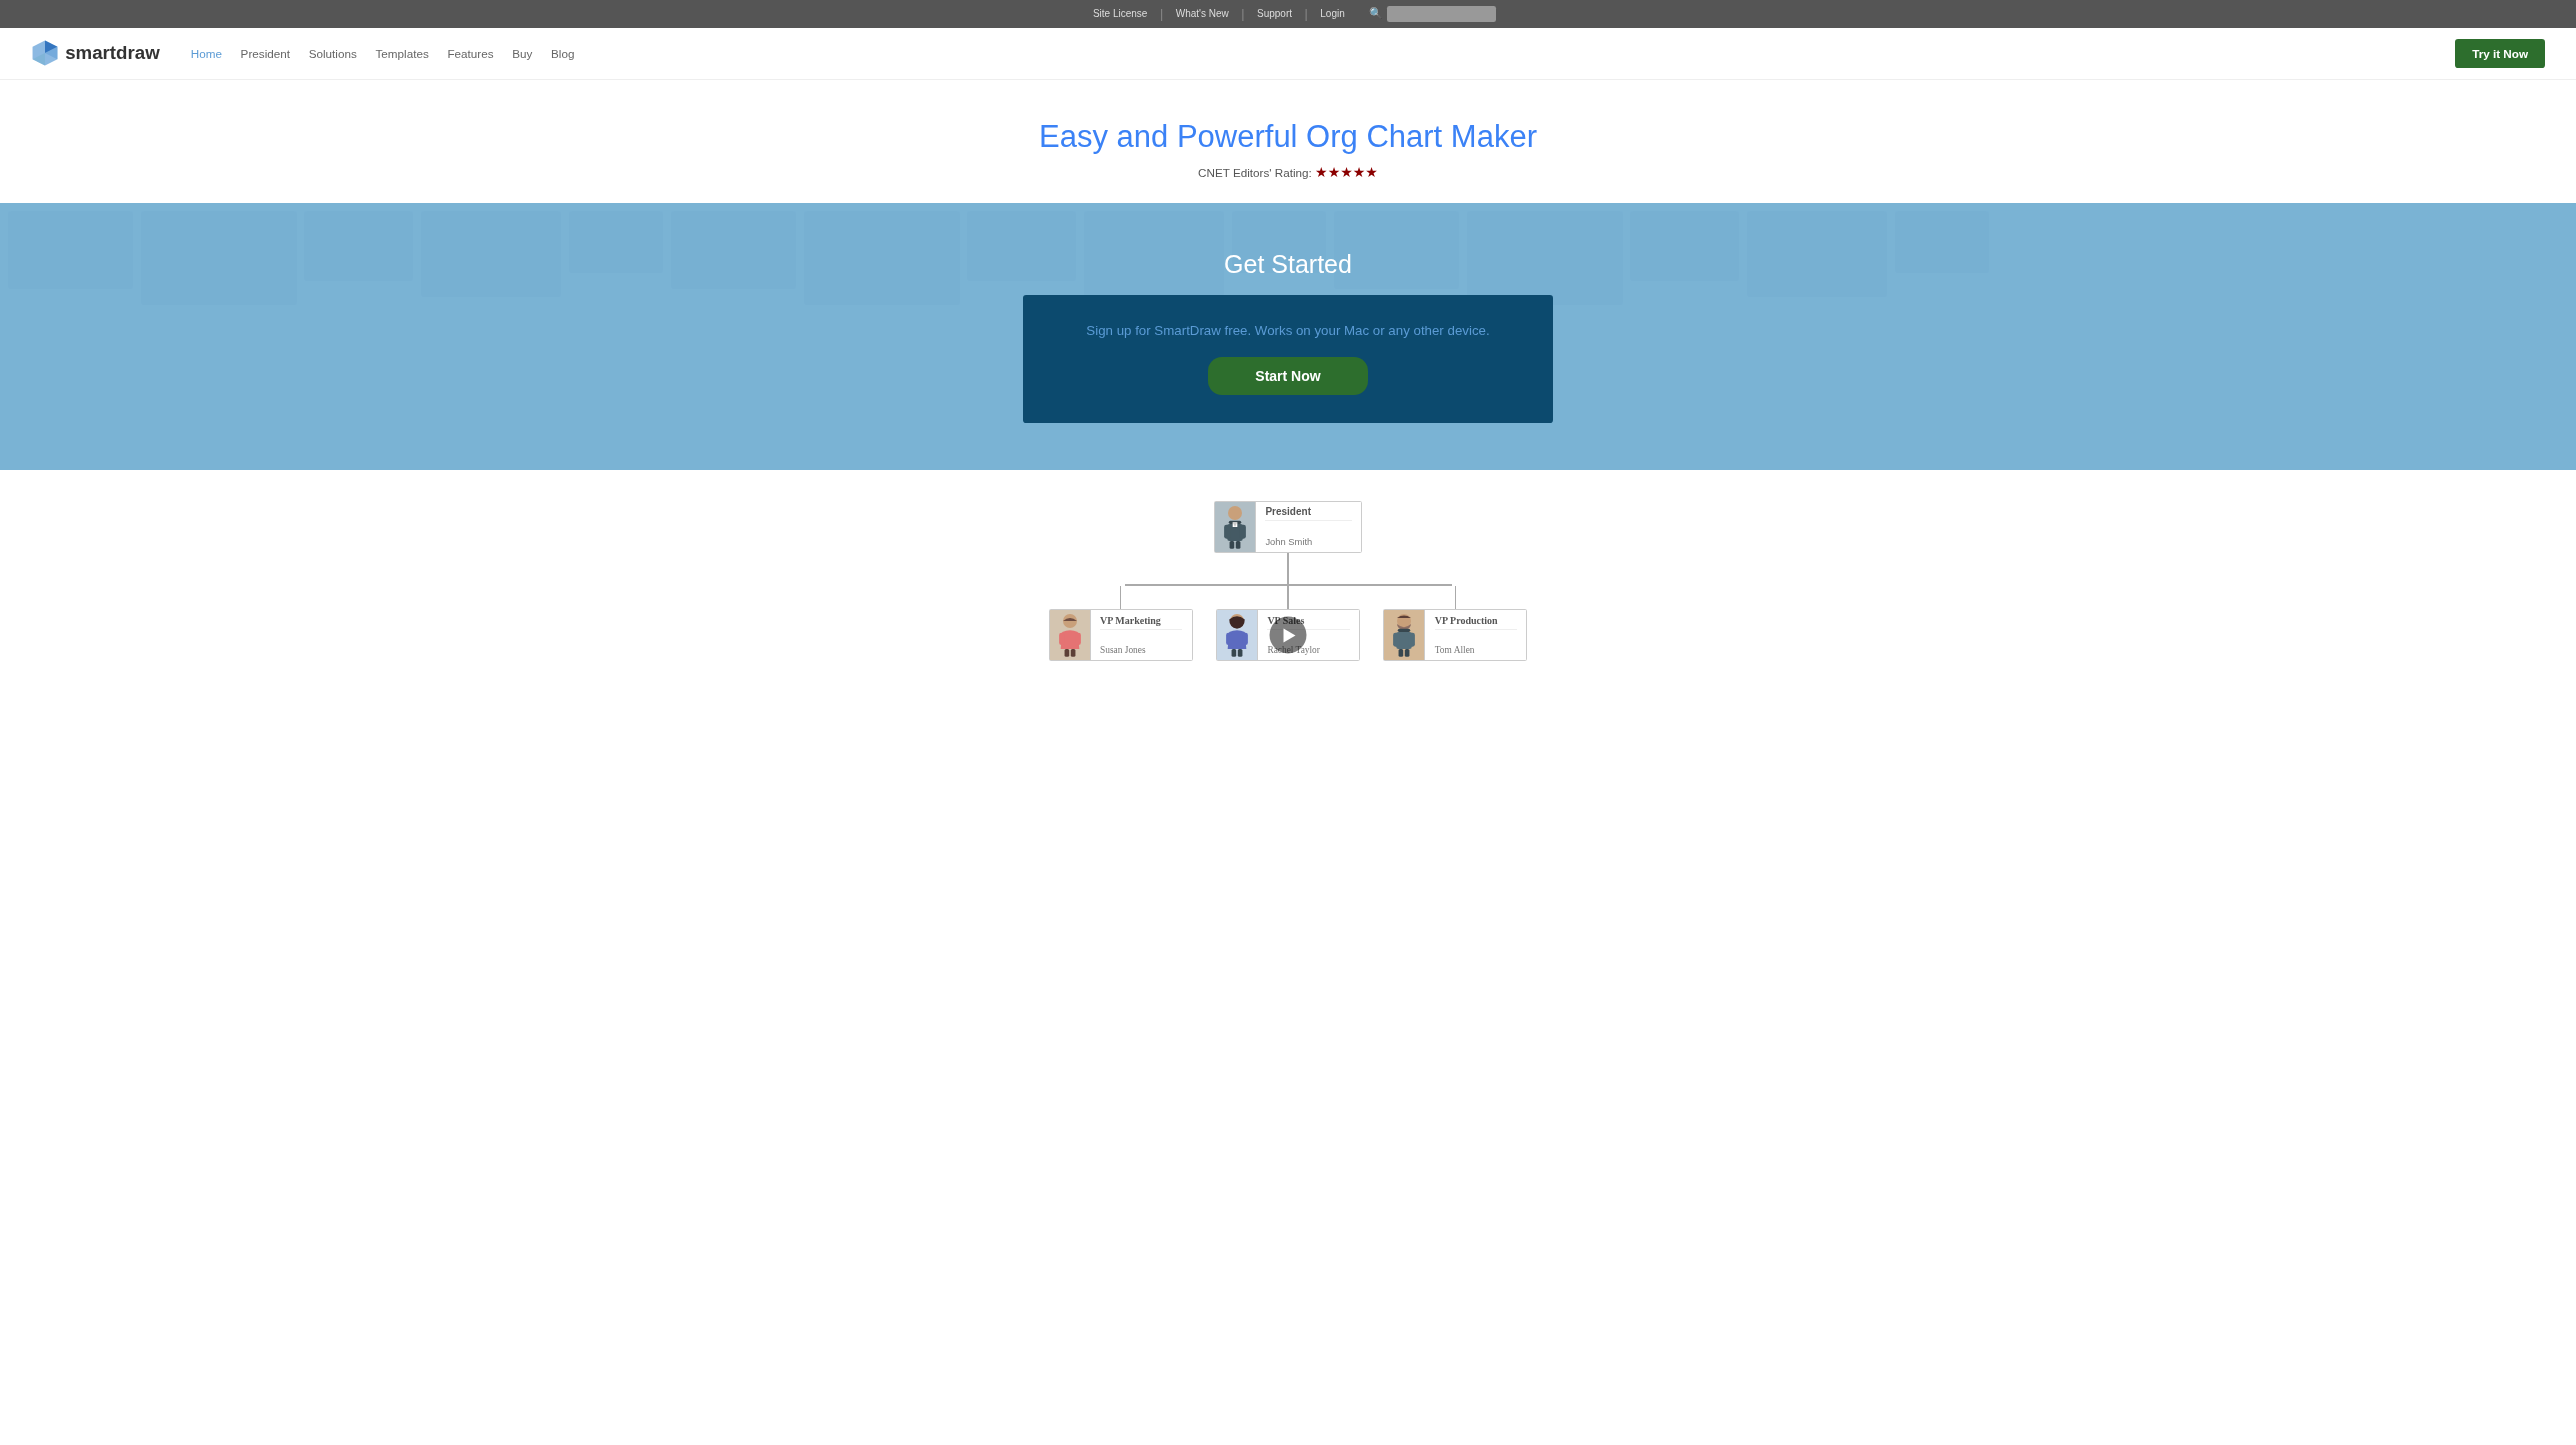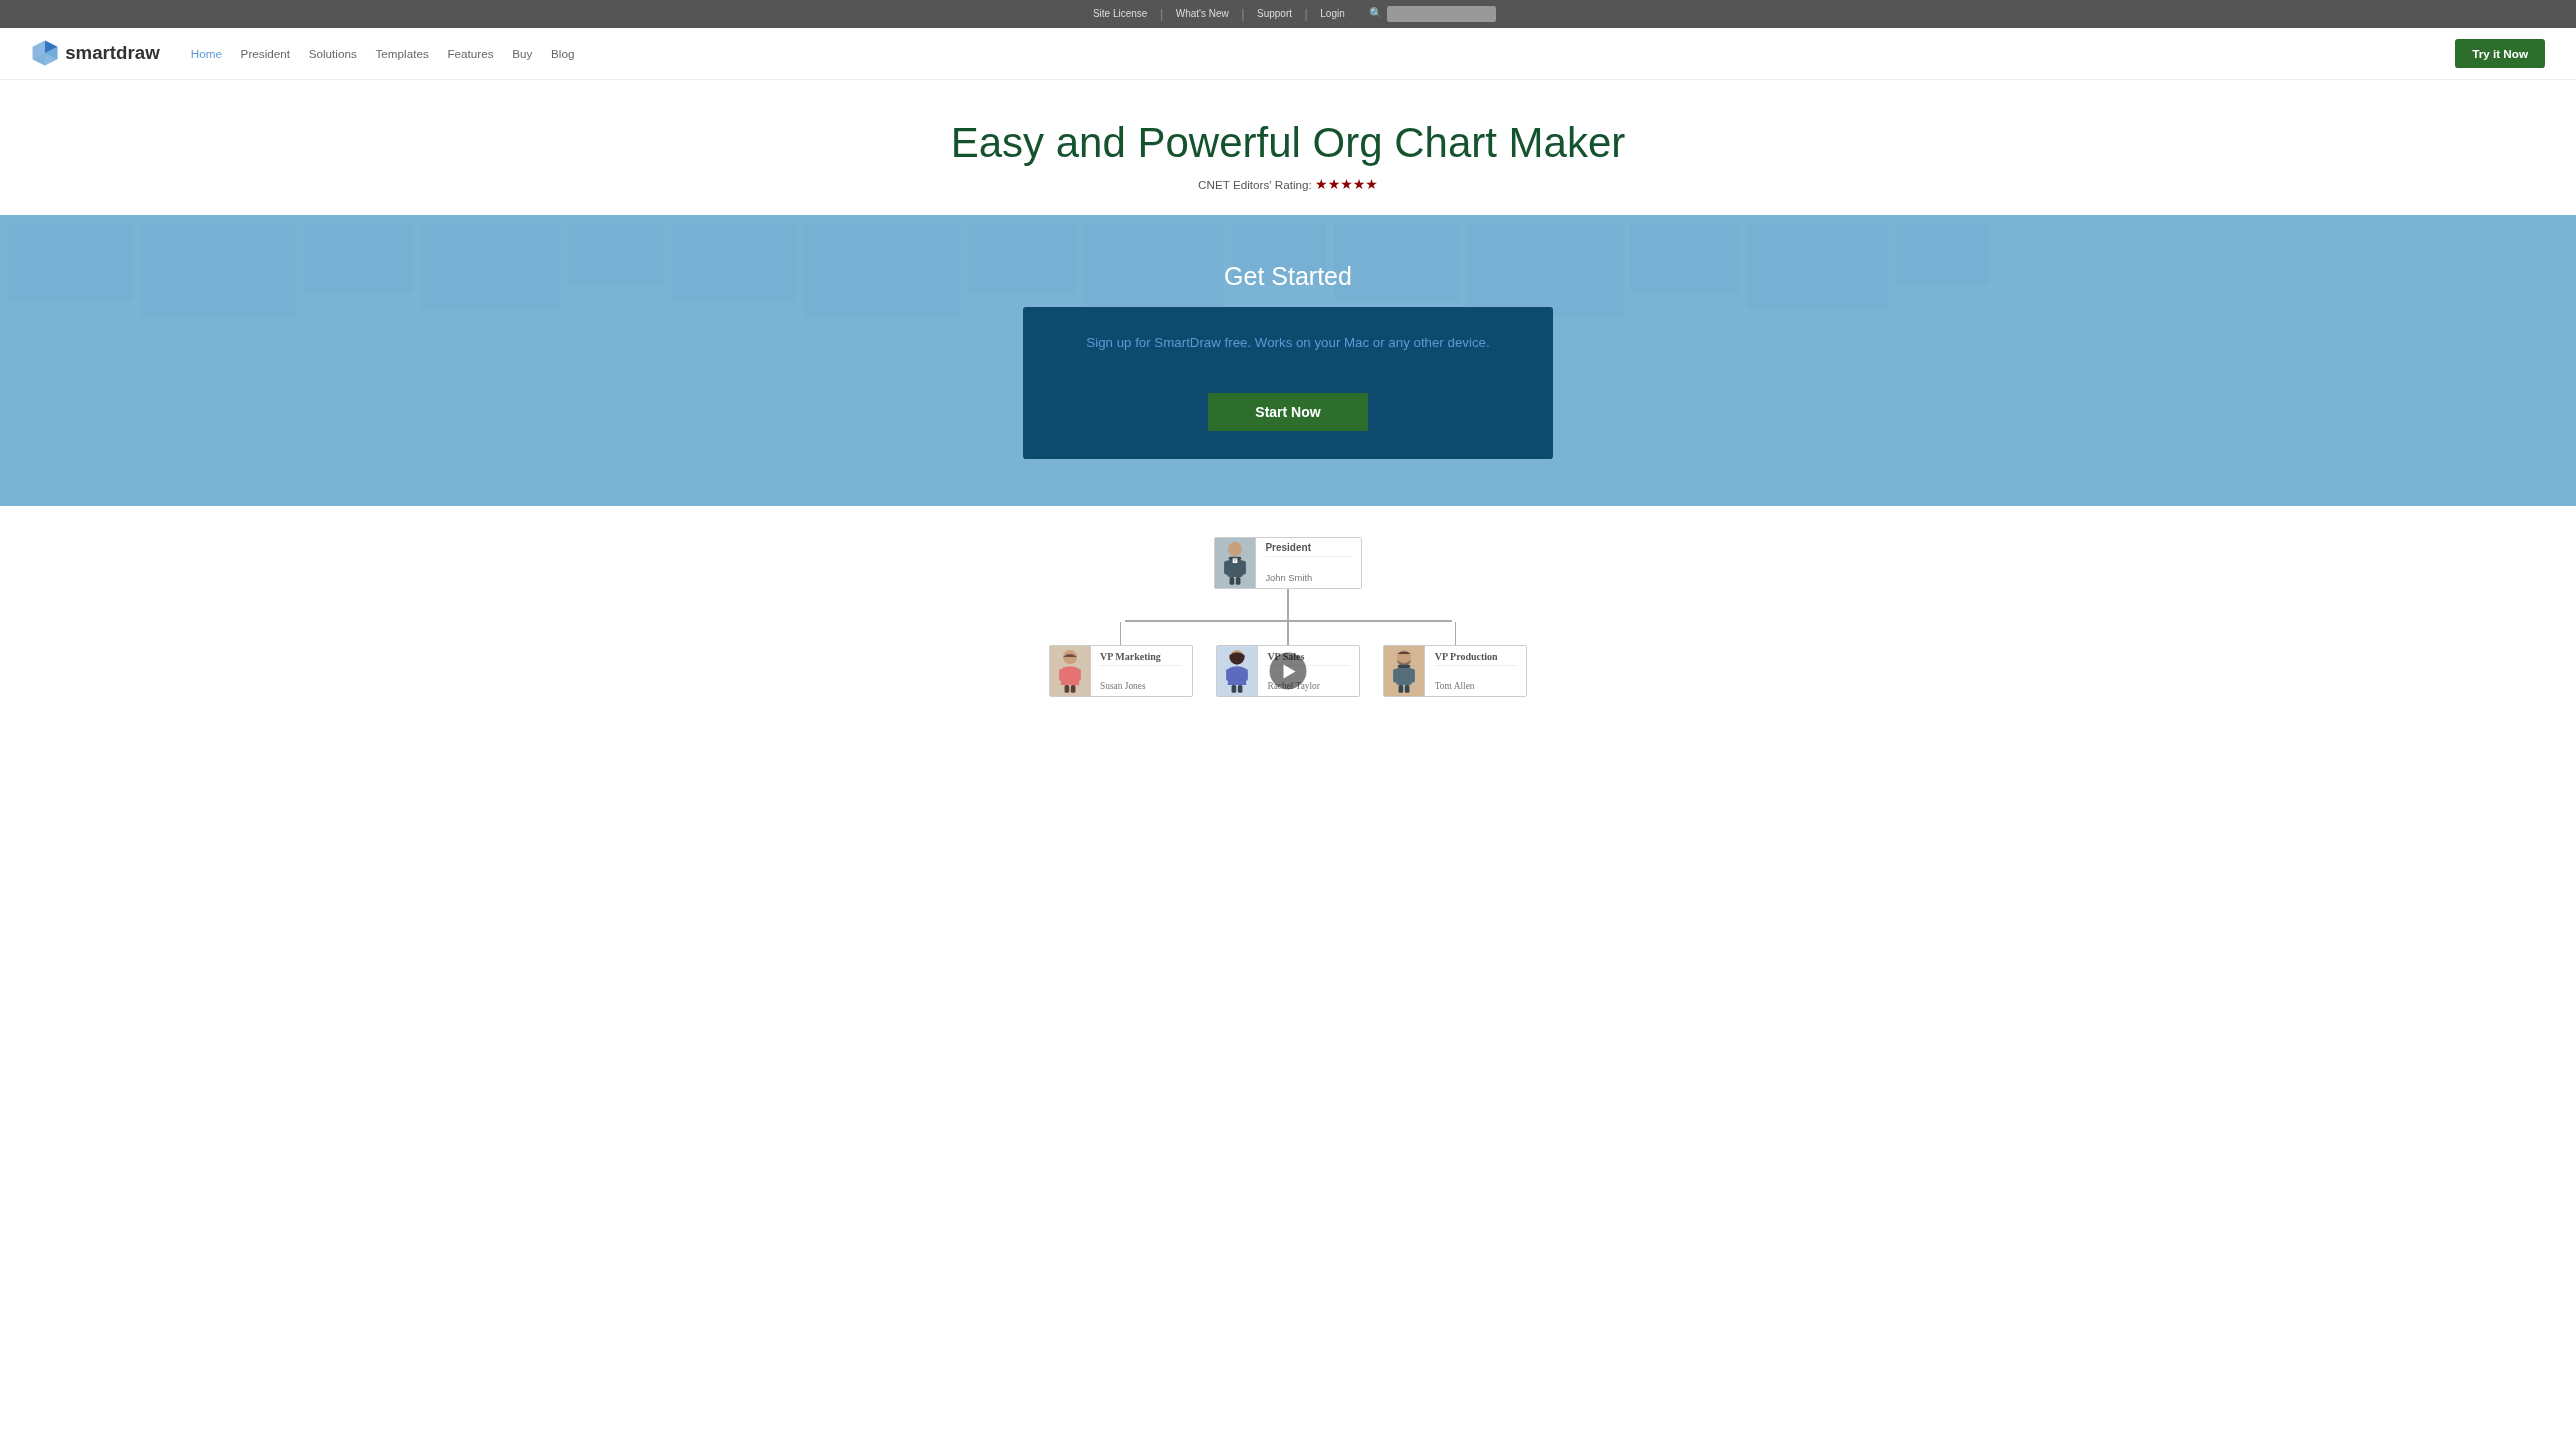--- a/index.html
+++ b/index.html
@@ -99,23 +99,23 @@
       text-align: right;
     }
 
     
     .hero {
       text-align: center;
       padding: 39px 15.6px 23.4px;
       background: #fff;
     }
     .hero h1 {
-      font-size: 42px;
+      font-size: 31px;
       font-weight: 300;
-      color: #14532d;
+      color: #3b82f6;
       margin-bottom: 9.4px;
     }
     .hero .rating {
       font-size: 11.7px;
       color: #555;
     }
     .hero .stars {
       color: #8b0000;
       font-size: 14px;
     }
@@ -162,26 +162,25 @@
     }
     .get-started-card p {
       color: #5b9bd5;
       font-size: 13.3px;
       margin-bottom: 18.7px;
     }
     .start-btn {
       background: #2d6e2d;
       color: #fff;
       border: none;
-      border-radius: 0;
+      border-radius: 14px;
       padding: 11px 47px;
       font-size: 14px;
       cursor: pointer;
       font-weight: bold;
-      margin-top: 24px;
     }
 
     
     .org-section {
       padding: 31px 15.6px 15.6px;
       display: flex;
       justify-content: center;
       background: #fff;
     }
     .org-chart {

